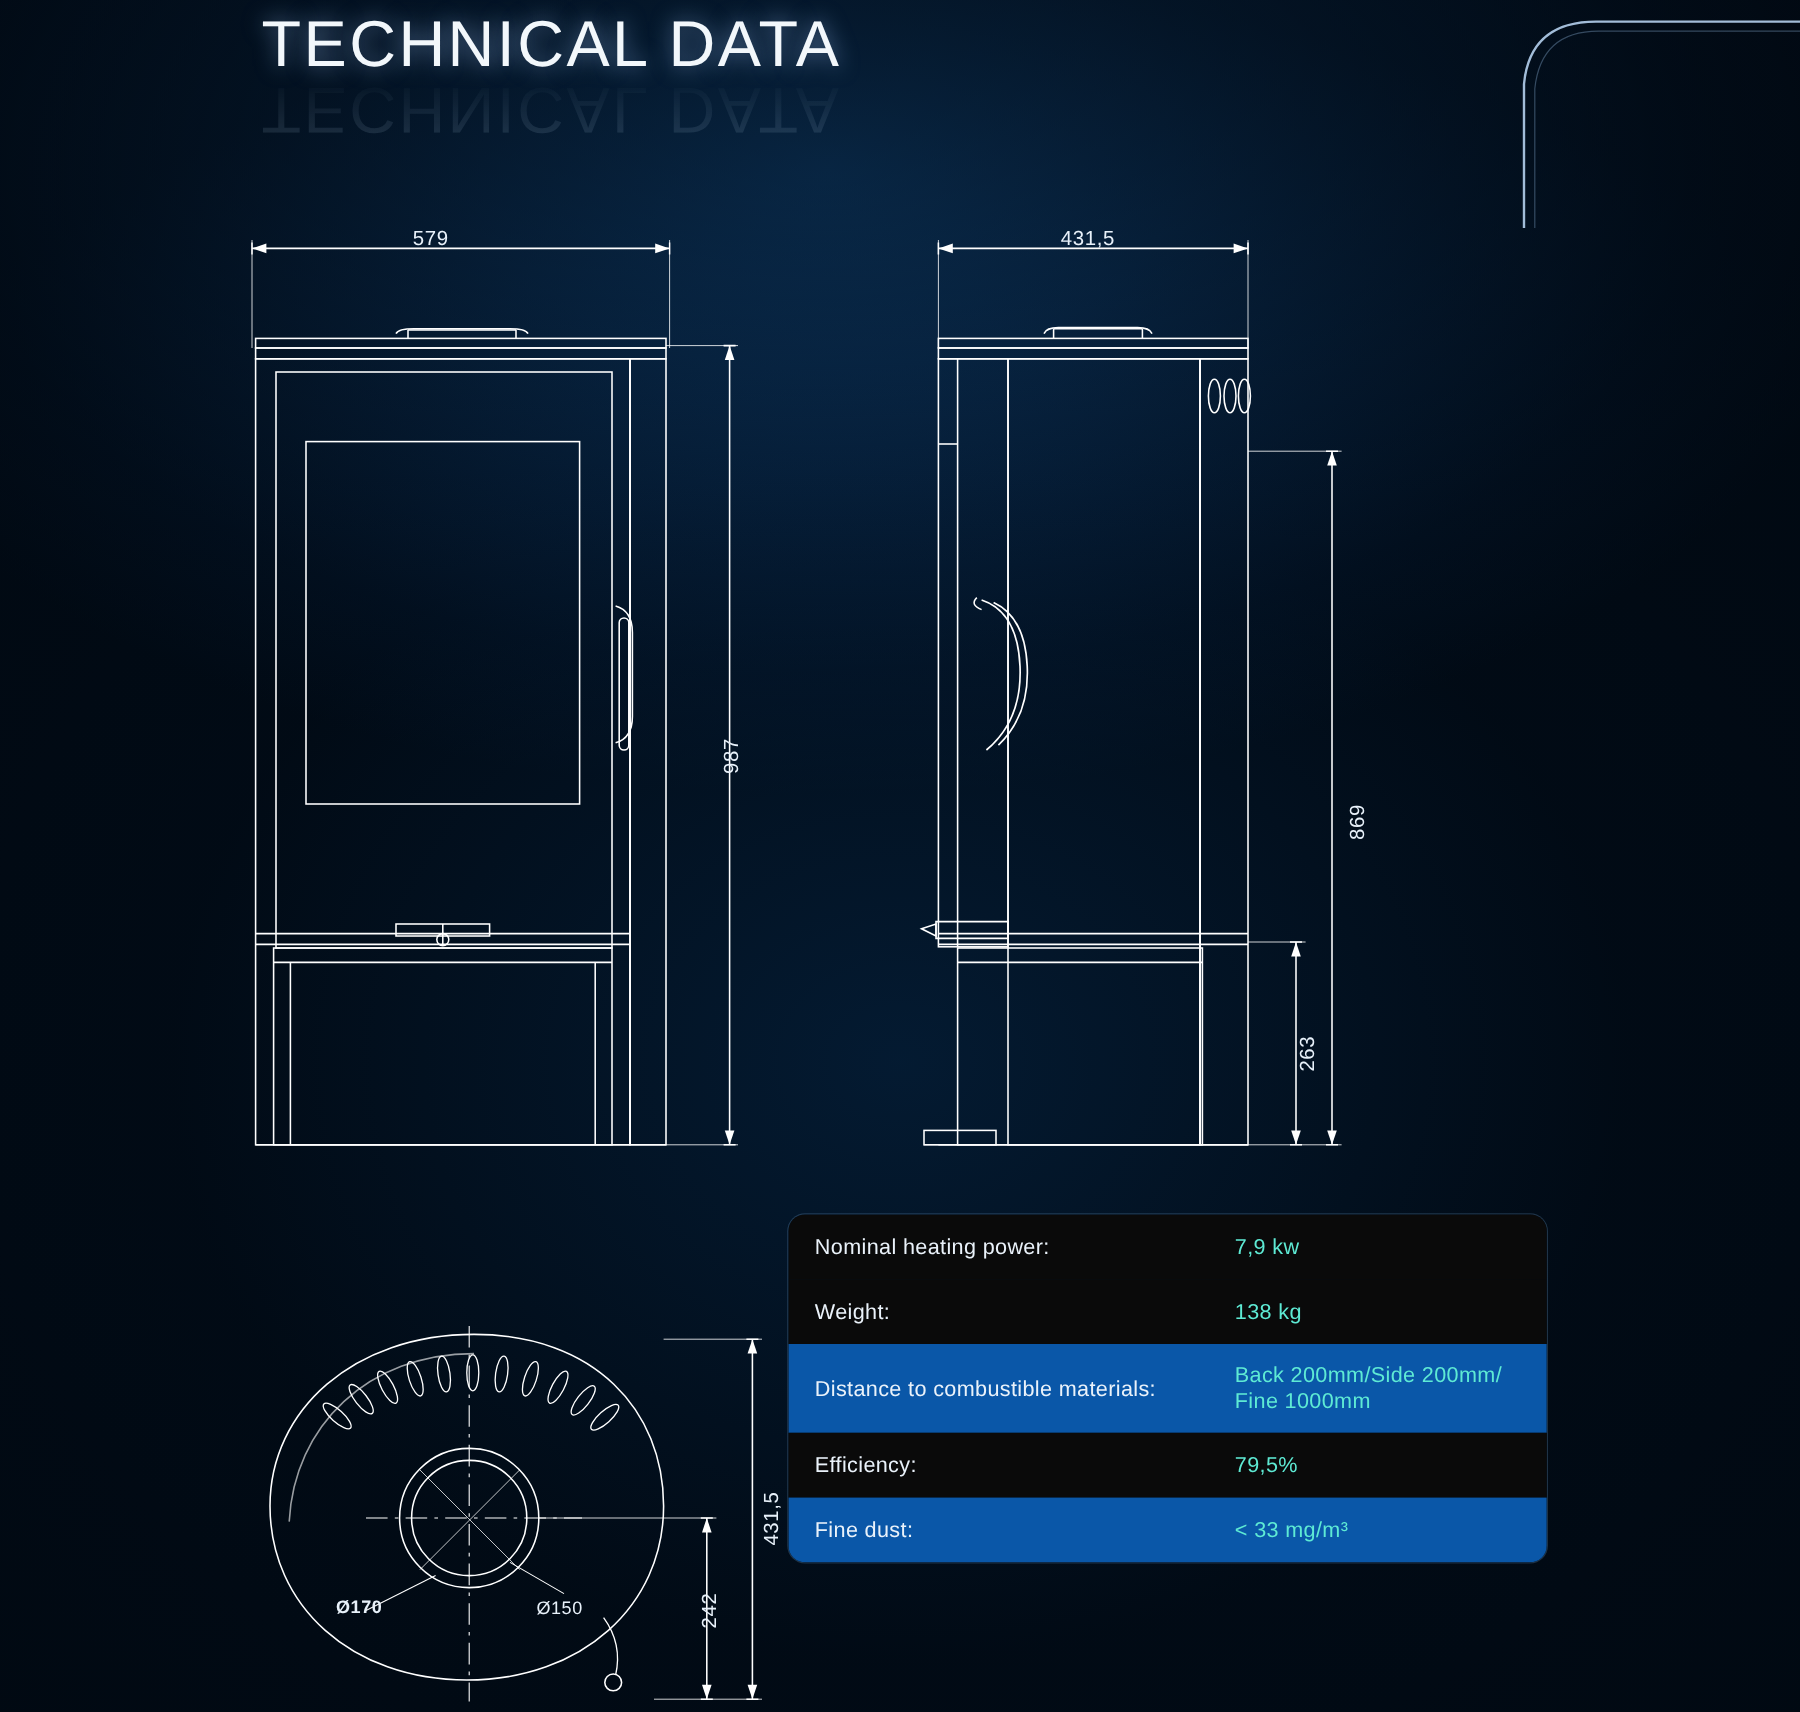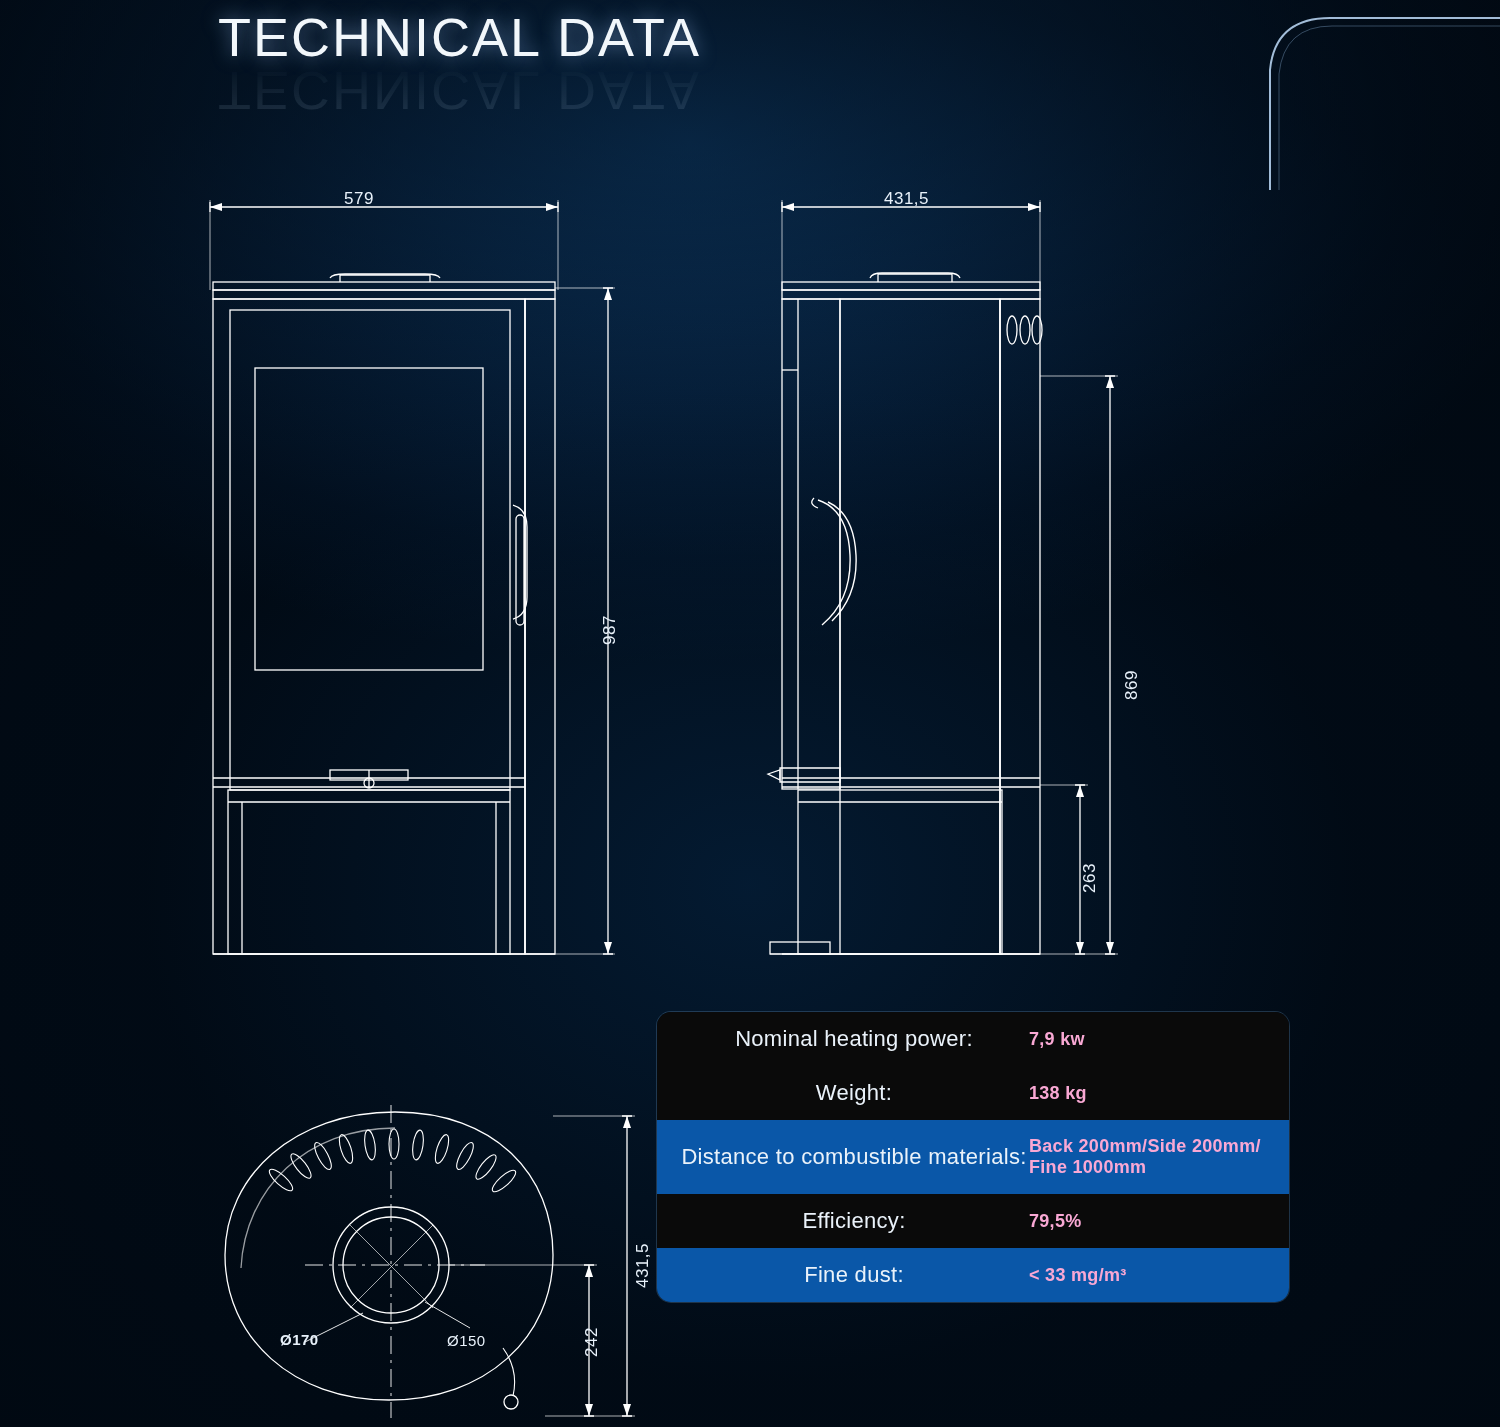--- a/index.html
+++ b/index.html
@@ -73,31 +73,29 @@
     align-items:center;
     min-height:46px;
     padding:4px 0;
   }
   .spec-row.dark{background:#0a0a0a;}
   .spec-row.blue{background:#0a57a8;}
   .spec-key{
     flex:0 0 350px;
     padding-left:22px;
     color:#eaf2fa;
-    font-size:22px;
+    font-size:18px;
     letter-spacing:0.3px;
-    text-align:center;
   }
   .spec-val{
     flex:1;
-    color:#f9a8d4;
+    color:#5eead4;
     font-size:18px;
     letter-spacing:0.3px;
     padding-right:14px;
-    font-weight:bold;
   }
   .spec-val .l2{display:block;}
 </style>
 </head>
 <body>
 
 <div class="bg"></div>
 <div class="bg-vignette"></div>
 
 <svg class="header-arc" viewBox="0 0 1500 190">

